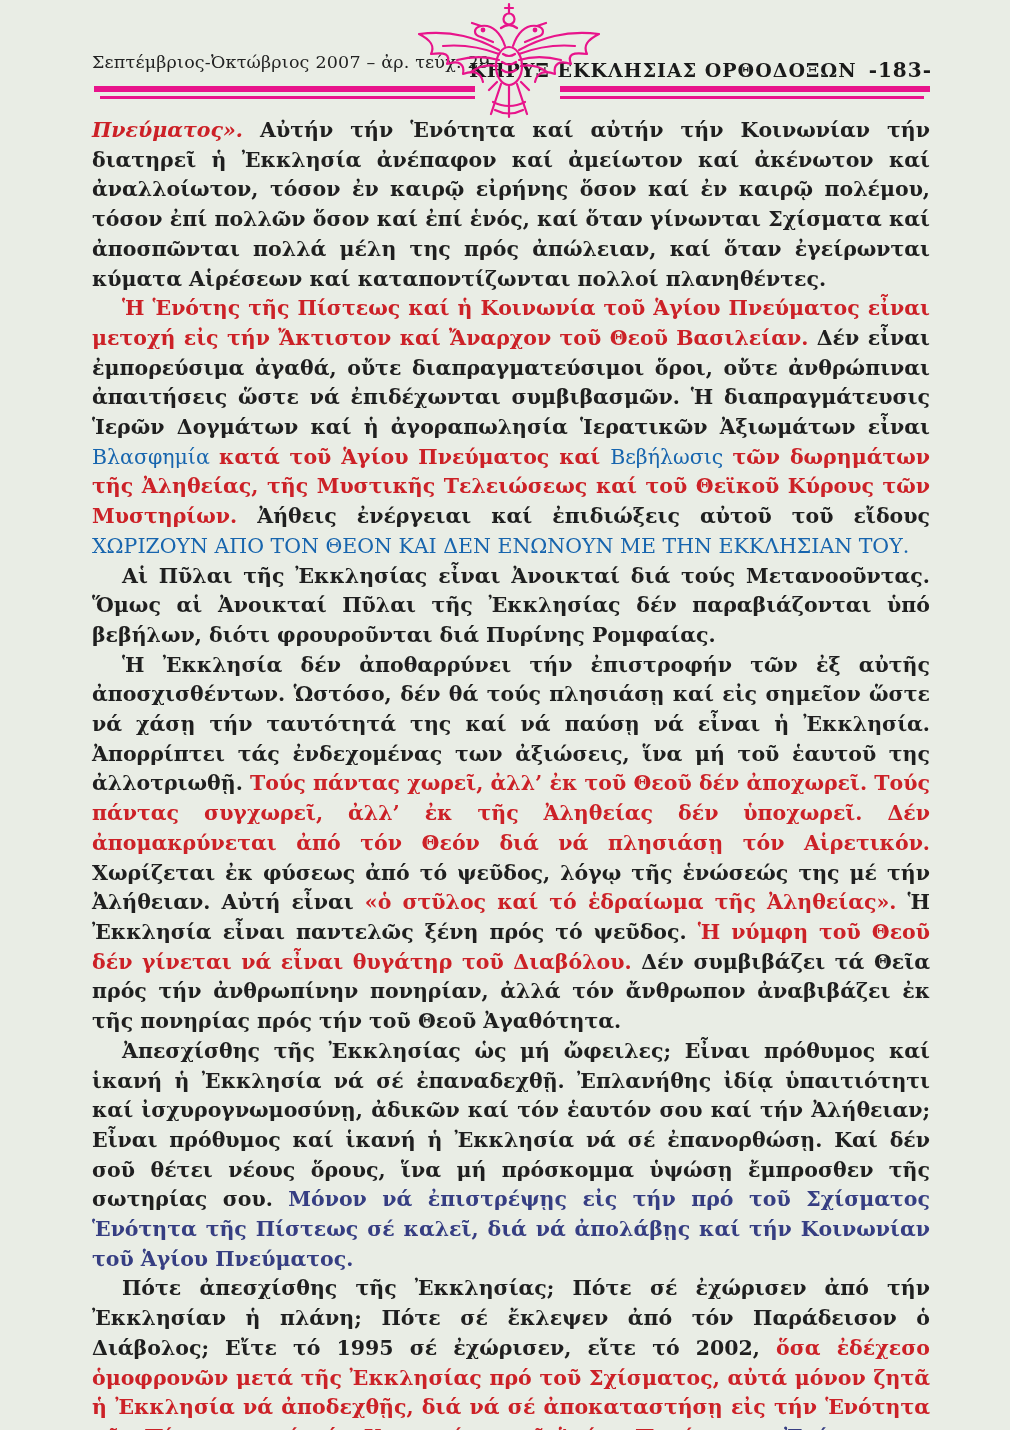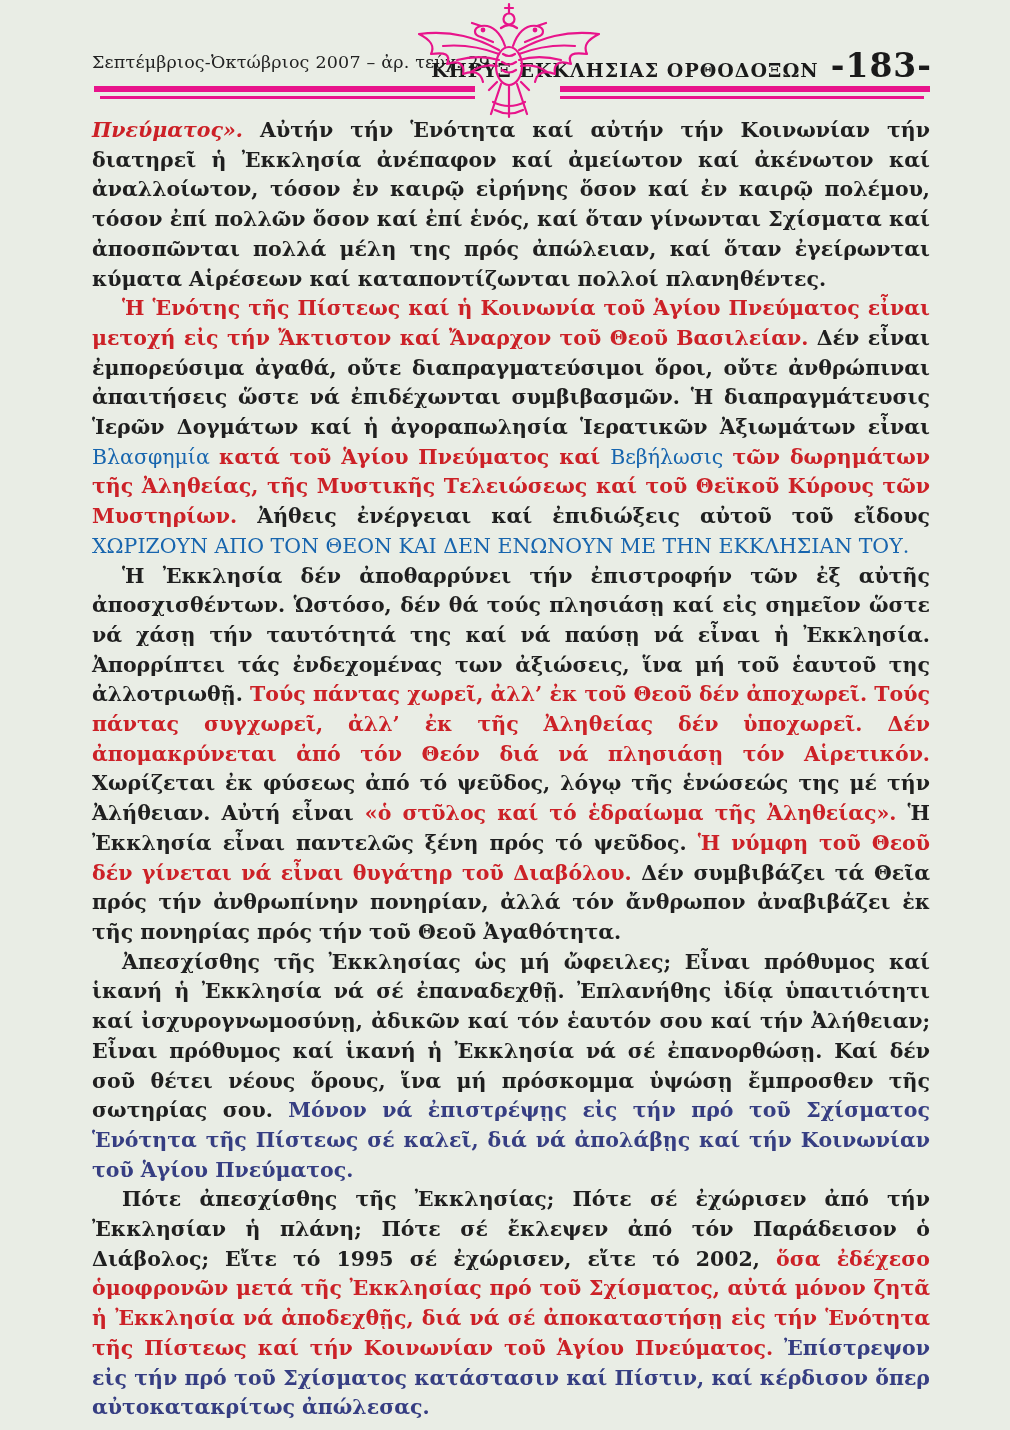--- a/index.html
+++ b/index.html
@@ -23,21 +23,21 @@
     white-space:nowrap;
   }
   .masthead-group{
     position:absolute;right:78px;top:46px;
     display:flex;align-items:baseline;gap:12px;white-space:nowrap;
   }
   .masthead{
     font-size:19px;font-weight:bold;letter-spacing:1px;color:#1a1a1a;
   }
   .page-number{
-    font-size:33px;font-weight:bold;color:#1a1a1a;letter-spacing:1px;
+    font-size:20px;font-weight:bold;color:#1a1a1a;letter-spacing:1px;margin-top:12px;
   }
   .rule{position:absolute;background:var(--magenta);}
   .rule-thick-left {left:94px;top:86px;width:381px;height:6px;}
   .rule-thin-left  {left:100px;top:96px;width:375px;height:2.5px;}
   .rule-thick-right{left:560px;top:86px;width:370px;height:6px;}
   .rule-thin-right {left:560px;top:96px;width:364px;height:2.5px;}
   .emblem{position:absolute;left:413px;top:2px;width:192px;height:118px;}
   
   .content{
     position:absolute;left:92px;top:116px;width:838px;
@@ -95,18 +95,19 @@
       <path d="M88 82 L78 112 M96 84 L96 115 M104 82 L114 112"></path>
       <path d="M80 100 q16 8 32 0 M82 108 q14 7 28 0"></path>
 
       <path d="M84 80 l-8 8 M108 80 l8 8"></path>
     </g>
   </svg>
 
   <div class="content">
       <p class="para"><span class="run-ri">Πνεύματος». </span><span class="run-b">Αὐτήν τήν Ἑνότητα καί αὐτήν τήν Κοινωνίαν τήν διατηρεῖ ἡ Ἐκκλησία ἀνέπαφον καί ἀμείωτον καί ἀκένωτον καί ἀναλλοίωτον, </span><span class="run-n">τόσον ἐν καιρῷ εἰρήνης ὅσον καί ἐν καιρῷ πολέμου, τόσον ἐπί πολλῶν ὅσον καί ἐπί ἑνός, καί ὅταν γίνωνται Σχίσματα καί ἀποσπῶνται πολλά μέλη της πρός ἀπώλειαν, καί ὅταν ἐγείρωνται κύματα Αἱρέσεων καί καταποντίζωνται πολλοί πλανηθέντες.</span></p>
       <p class="para indent"><span class="run-r">Ἡ Ἑνότης τῆς Πίστεως καί ἡ Κοινωνία τοῦ Ἁγίου Πνεύματος εἶναι μετοχή εἰς τήν Ἄκτιστον καί Ἄναρχον τοῦ Θεοῦ Βασιλείαν. </span><span class="run-n">Δέν εἶναι ἐμπορεύσιμα ἀγαθά, οὔτε διαπραγματεύσιμοι ὅροι, οὔτε ἀνθρώπιναι ἀπαιτήσεις ὥστε νά ἐπιδέχωνται συμβιβασμῶν. </span><span class="run-b">Ἡ διαπραγμάτευσις Ἱερῶν Δογμάτων καί ἡ ἀγοραπωλησία Ἱερατικῶν Ἀξιωμάτων εἶναι </span><span class="run-bl">Βλασφημία </span><span class="run-r">κατά τοῦ Ἁγίου Πνεύματος καί </span><span class="run-bl">Βεβήλωσις </span><span class="run-r">τῶν δωρημάτων τῆς Ἀληθείας, τῆς Μυστικῆς Τελειώσεως καί τοῦ Θεϊκοῦ Κύρους τῶν Μυστηρίων. </span><span class="run-n">Ἀήθεις ἐνέργειαι καί ἐπιδιώξεις αὐτοῦ τοῦ εἴδους </span><span class="run-bl">ΧΩΡΙΖΟΥΝ ΑΠΟ ΤΟΝ ΘΕΟΝ ΚΑΙ ΔΕΝ ΕΝΩΝΟΥΝ ΜΕ ΤΗΝ ΕΚΚΛΗΣΙΑΝ ΤΟΥ.</span></p>
+      <p class="para indent"><span class="run-b">Αἱ Πῦλαι τῆς Ἐκκλησίας εἶναι Ἀνοικταί διά τούς Μετανοοῦντας. Ὅμως αἱ Ἀνοικταί Πῦλαι τῆς Ἐκκλησίας δέν παραβιάζονται ὑπό βεβήλων, διότι φρουροῦνται διά Πυρίνης Ρομφαίας.</span></p>
       <p class="para indent"><span class="run-n">Ἡ Ἐκκλησία δέν ἀποθαρρύνει τήν ἐπιστροφήν τῶν ἐξ αὐτῆς ἀποσχισθέντων. Ὡστόσο, δέν θά τούς πλησιάσῃ καί εἰς σημεῖον ὥστε νά χάσῃ τήν ταυτότητά της καί νά παύσῃ νά εἶναι ἡ Ἐκκλησία. </span><span class="run-b">Ἀπορρίπτει τάς ἐνδεχομένας των ἀξιώσεις, ἵνα μή τοῦ ἑαυτοῦ της ἀλλοτριωθῇ. </span><span class="run-r">Τούς πάντας χωρεῖ, ἀλλ’ ἐκ τοῦ Θεοῦ δέν ἀποχωρεῖ. Τούς πάντας συγχωρεῖ, ἀλλ’ ἐκ τῆς Ἀληθείας δέν ὑποχωρεῖ. Δέν ἀπομακρύνεται ἀπό τόν Θεόν διά νά πλησιάσῃ τόν Αἱρετικόν. </span><span class="run-n">Χωρίζεται ἐκ φύσεως ἀπό τό ψεῦδος, λόγῳ τῆς ἑνώσεώς της μέ τήν Ἀλήθειαν. Αὐτή εἶναι </span><span class="run-r">«ὁ στῦλος καί τό ἑδραίωμα τῆς Ἀληθείας». </span><span class="run-n">Ἡ Ἐκκλησία εἶναι παντελῶς ξένη πρός τό ψεῦδος. </span><span class="run-r">Ἡ νύμφη τοῦ Θεοῦ δέν γίνεται νά εἶναι θυγάτηρ τοῦ Διαβόλου. </span><span class="run-n">Δέν συμβιβάζει τά Θεῖα πρός τήν ἀνθρωπίνην πονηρίαν, ἀλλά τόν ἄνθρωπον ἀναβιβάζει ἐκ τῆς πονηρίας πρός τήν τοῦ Θεοῦ Ἀγαθότητα.</span></p>
       <p class="para indent"><span class="run-b">Ἀπεσχίσθης τῆς Ἐκκλησίας ὡς μή ὤφειλες; </span><span class="run-n">Εἶναι πρόθυμος καί ἱκανή ἡ Ἐκκλησία νά σέ ἐπαναδεχθῇ. </span><span class="run-b">Ἐπλανήθης ἰδίᾳ ὑπαιτιότητι καί ἰσχυρογνωμοσύνῃ, ἀδικῶν καί τόν ἑαυτόν σου καί τήν Ἀλήθειαν; </span><span class="run-n">Εἶναι πρόθυμος καί ἱκανή ἡ Ἐκκλησία νά σέ ἐπανορθώσῃ. </span><span class="run-b">Καί δέν σοῦ θέτει νέους ὅρους, ἵνα μή πρόσκομμα ὑψώσῃ ἔμπροσθεν τῆς σωτηρίας σου. </span><span class="run-nv">Μόνον νά ἐπιστρέψῃς εἰς τήν πρό τοῦ Σχίσματος Ἑνότητα τῆς Πίστεως σέ καλεῖ, διά νά ἀπολάβῃς καί τήν Κοινωνίαν τοῦ Ἁγίου Πνεύματος.</span></p>
       <p class="para indent"><span class="run-b">Πότε ἀπεσχίσθης τῆς Ἐκκλησίας; Πότε σέ ἐχώρισεν ἀπό τήν Ἐκκλησίαν ἡ πλάνη; Πότε σέ ἔκλεψεν ἀπό τόν Παράδεισον ὁ Διάβολος; </span><span class="run-n">Εἴτε τό </span><span class="run-b">1995 </span><span class="run-n">σέ ἐχώρισεν, εἴτε τό </span><span class="run-b">2002, </span><span class="run-r">ὅσα ἐδέχεσο ὁμοφρονῶν μετά τῆς Ἐκκλησίας πρό τοῦ Σχίσματος, αὐτά μόνον ζητᾶ ἡ Ἐκκλησία νά ἀποδεχθῇς, διά νά σέ ἀποκαταστήσῃ εἰς τήν Ἑνότητα τῆς Πίστεως καί τήν Κοινωνίαν τοῦ Ἁγίου Πνεύματος. </span><span class="run-nv">Ἐπίστρεψον εἰς τήν πρό τοῦ Σχίσματος κατάστασιν καί Πίστιν, καί κέρδισον ὅπερ αὐτοκατακρίτως ἀπώλεσας. </span></p>
     </div>
 
 </div>
 
 </body></html>

